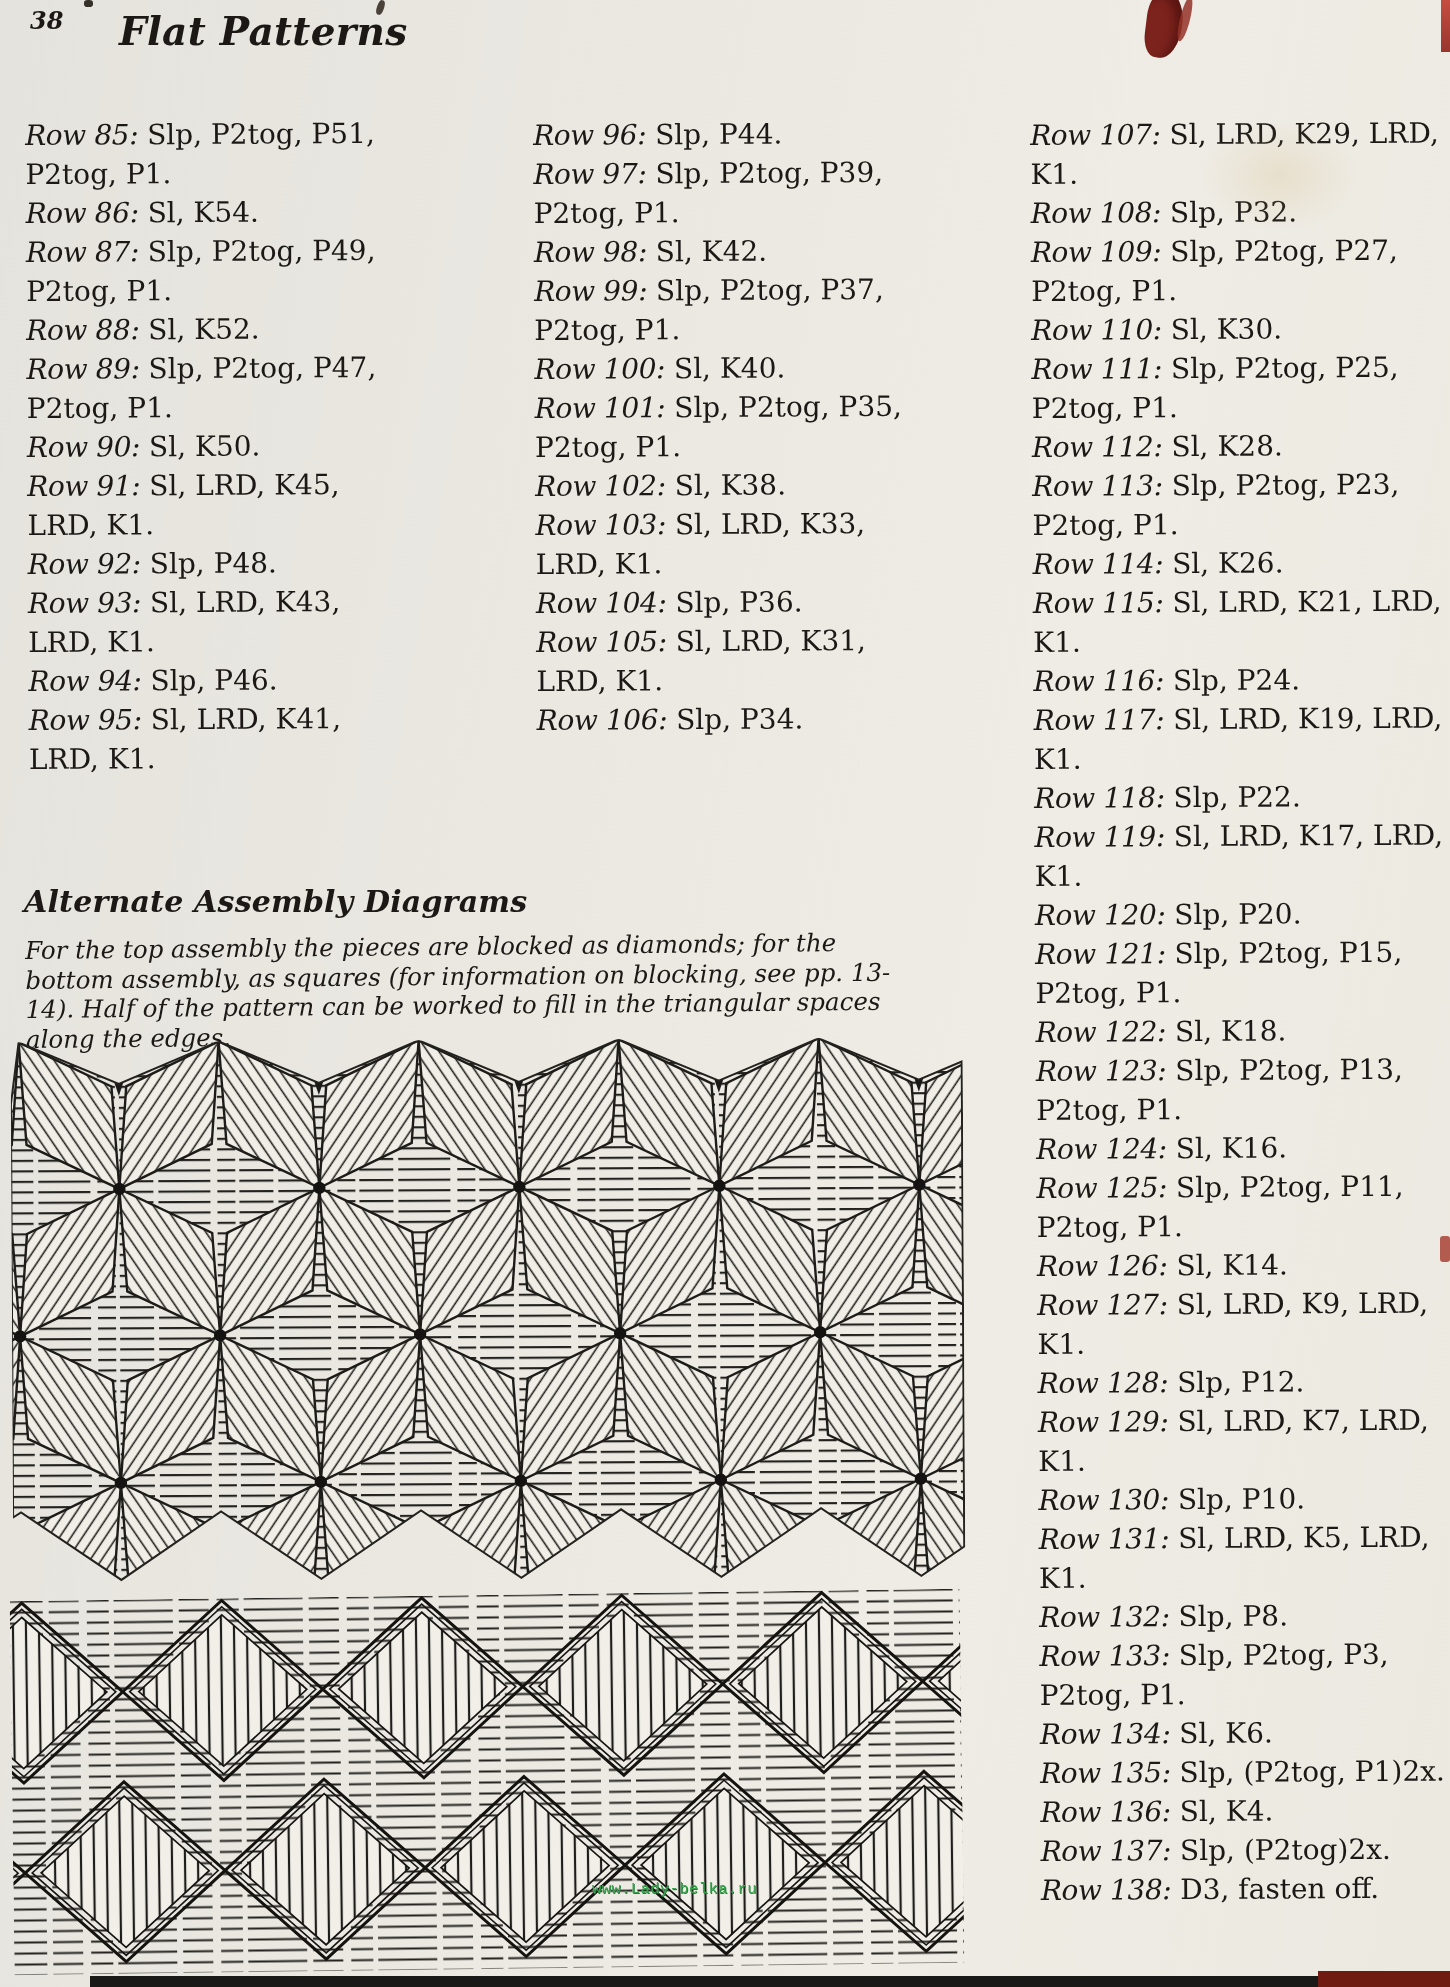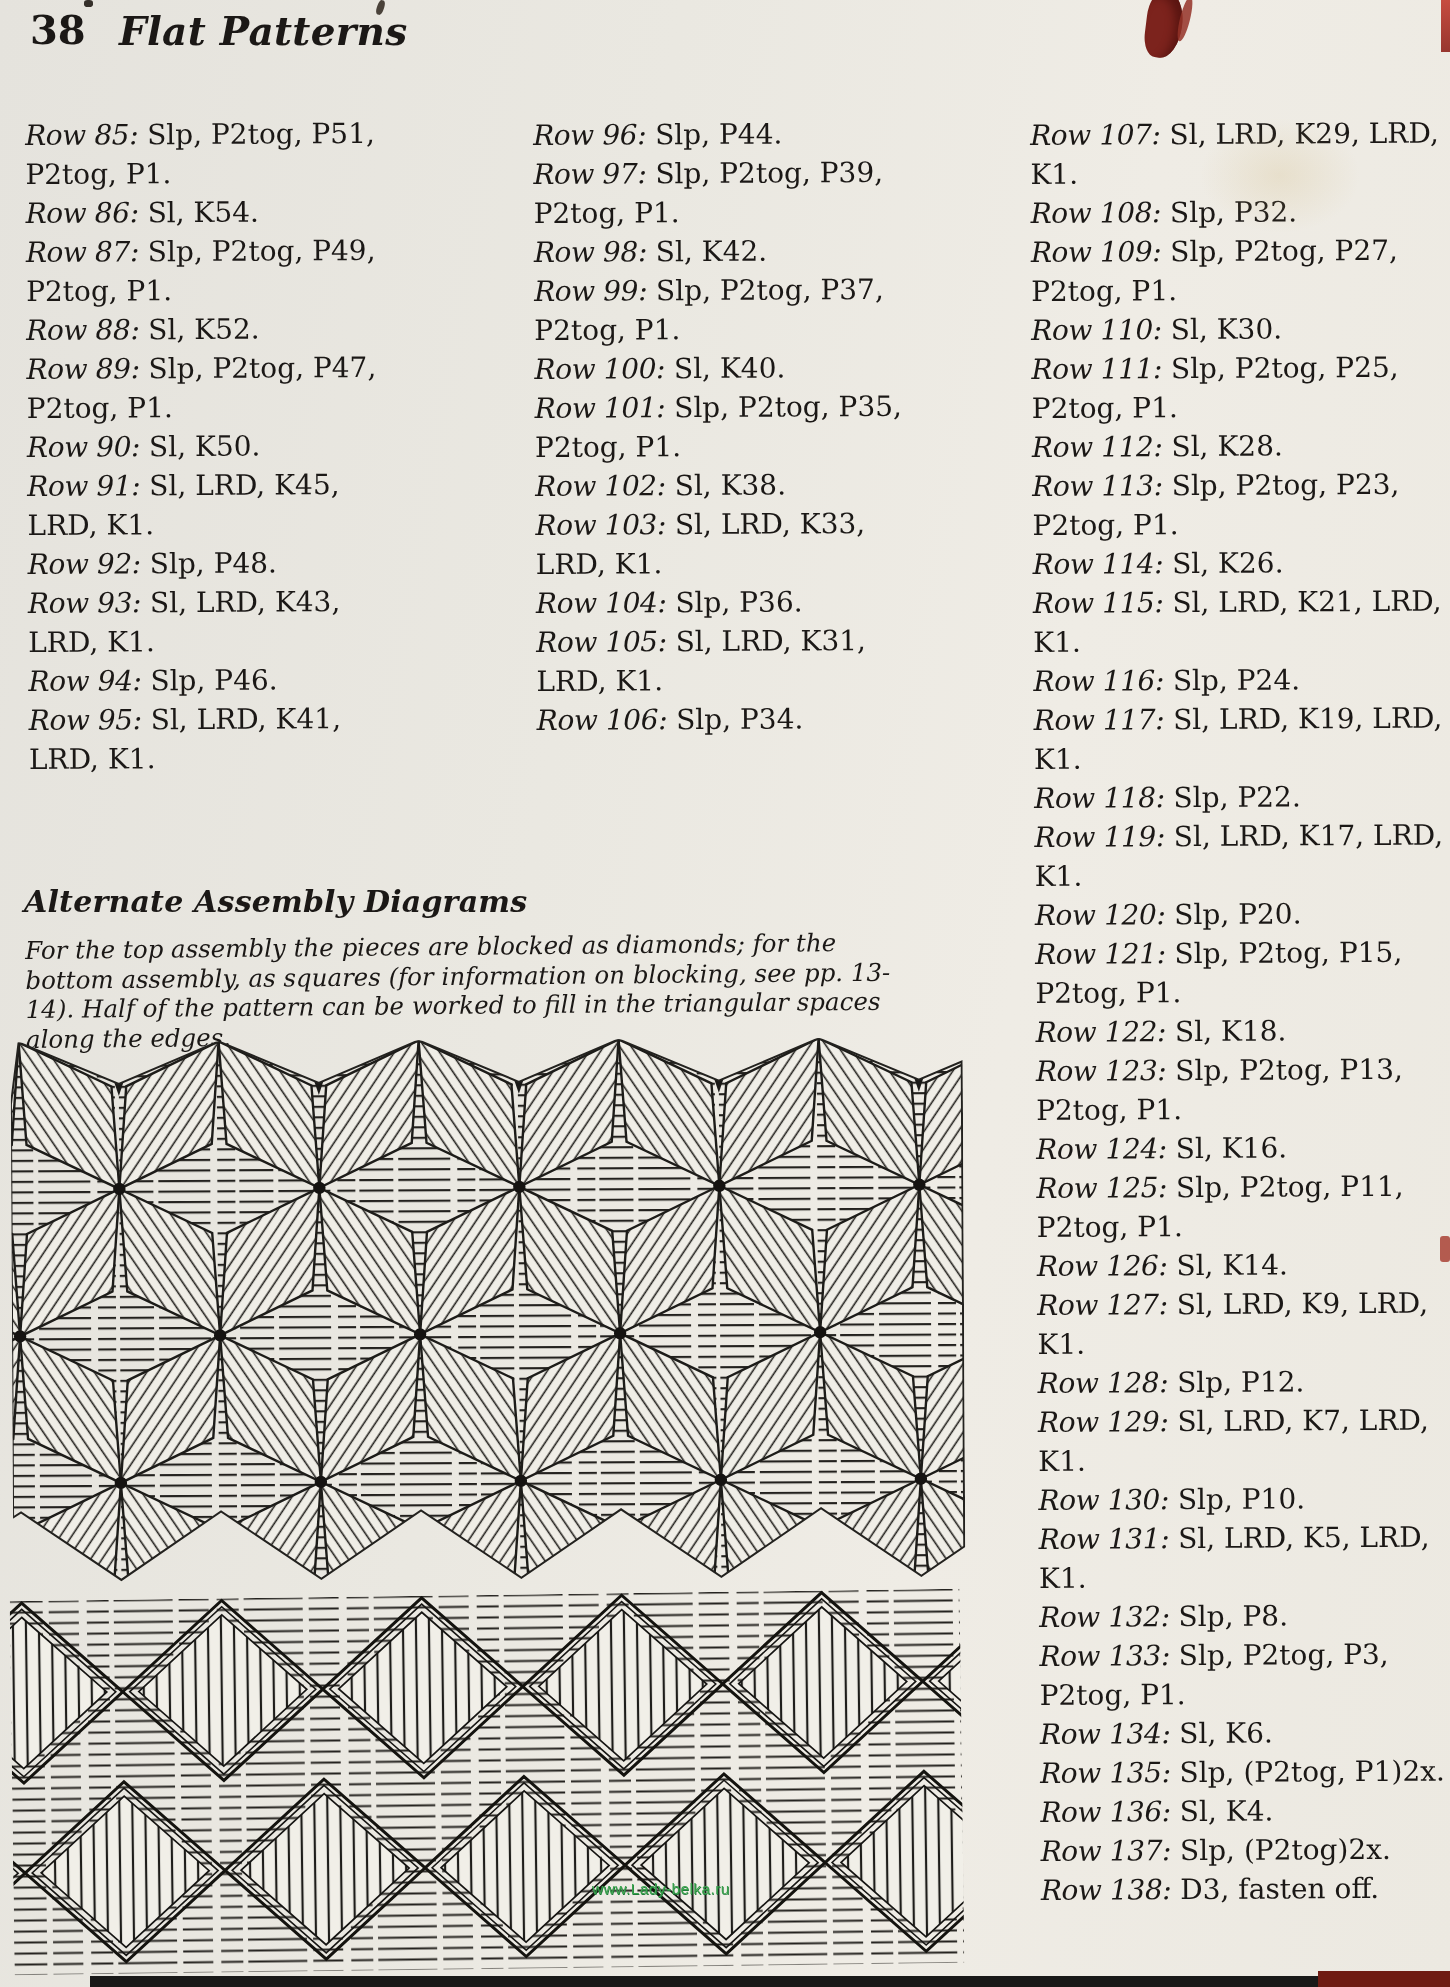--- a/index.html
+++ b/index.html
@@ -3,38 +3,38 @@
 <meta charset="utf-8">
 <style>
   html,body{margin:0;padding:0;}
   body{
     width:1450px;height:1987px;position:relative;overflow:hidden;
     background:linear-gradient(100deg,#e5e3dd 0%,#eae8e1 38%,#efece5 66%,#ece9e1 100%);
     font-family:"DejaVu Serif","Liberation Serif",serif;color:#1b1816;
   }
   .abs{position:absolute;}
   
-  #page-num{left:30px;top:6px;font-size:40px;font-weight:bold;}
+  #page-num{left:30px;top:6px;font-size:24px;font-weight:bold;font-style:italic;}
   #page-title{left:119px;top:8px;font-size:39px;font-weight:bold;font-style:italic;letter-spacing:.3px;}
   
   .col{position:absolute;top:116px;transform:rotate(-0.35deg);transform-origin:0 0;}
   #col0{left:25px;width:390px;}
   #col1{left:533px;width:384px;}
   #col2{left:1030px;width:424px;}
   .row{margin:0;font-size:28px;line-height:39px;}
   .lbl{font-style:italic;font-weight:normal;letter-spacing:-0.4px;}
   
   #section-heading{left:24px;top:884px;font-size:30px;font-weight:bold;font-style:italic;letter-spacing:.2px;text-align:right;}
   #section-intro{left:25px;top:936px;width:868px;font-size:24.5px;line-height:29.5px;font-style:italic;
     transform:rotate(-0.55deg);transform-origin:0 0;}
   
   #dg-top{left:12px;top:1040px;transform:rotate(-0.3deg);transform-origin:50% 50%;}
   #dg-bot{left:12px;top:1592px;transform:rotate(-0.75deg);transform-origin:50% 50%;}
   
-  #wm{left:592px;top:1880px;font-family:Liberation Sans, sans-serif;font-size:15.5px;
+  #wm{left:592px;top:1880px;font-family:Liberation Mono, monospace;font-size:15.5px;
       color:#3aa24d;letter-spacing:.4px;text-shadow:.6px .6px 0 #1e7c38;z-index:5;}
   
   #mark-top-red{left:1146px;top:-8px;width:36px;height:66px;background:#7c231d;
       border-radius:45% 55% 60% 40%;transform:rotate(7deg);box-shadow:inset -7px 5px 9px #5a1511;}
   #mark-top-red2{left:1180px;top:-4px;width:10px;height:46px;background:#943228;
       transform:rotate(14deg);border-radius:50%;opacity:.85;}
   #mark-corner{left:1441px;top:0;width:9px;height:52px;background:linear-gradient(#c23b2e,#8e221a);opacity:.9;}
   #mark-right-small{left:1440px;top:1236px;width:10px;height:26px;background:#a5372b;opacity:.8;border-radius:3px;}
   #strip-bottom{left:90px;top:1976px;width:1360px;height:11px;background:#191918;}
   #strip-bottom-red{left:1318px;top:1971px;width:132px;height:16px;background:#6f1b12;}

